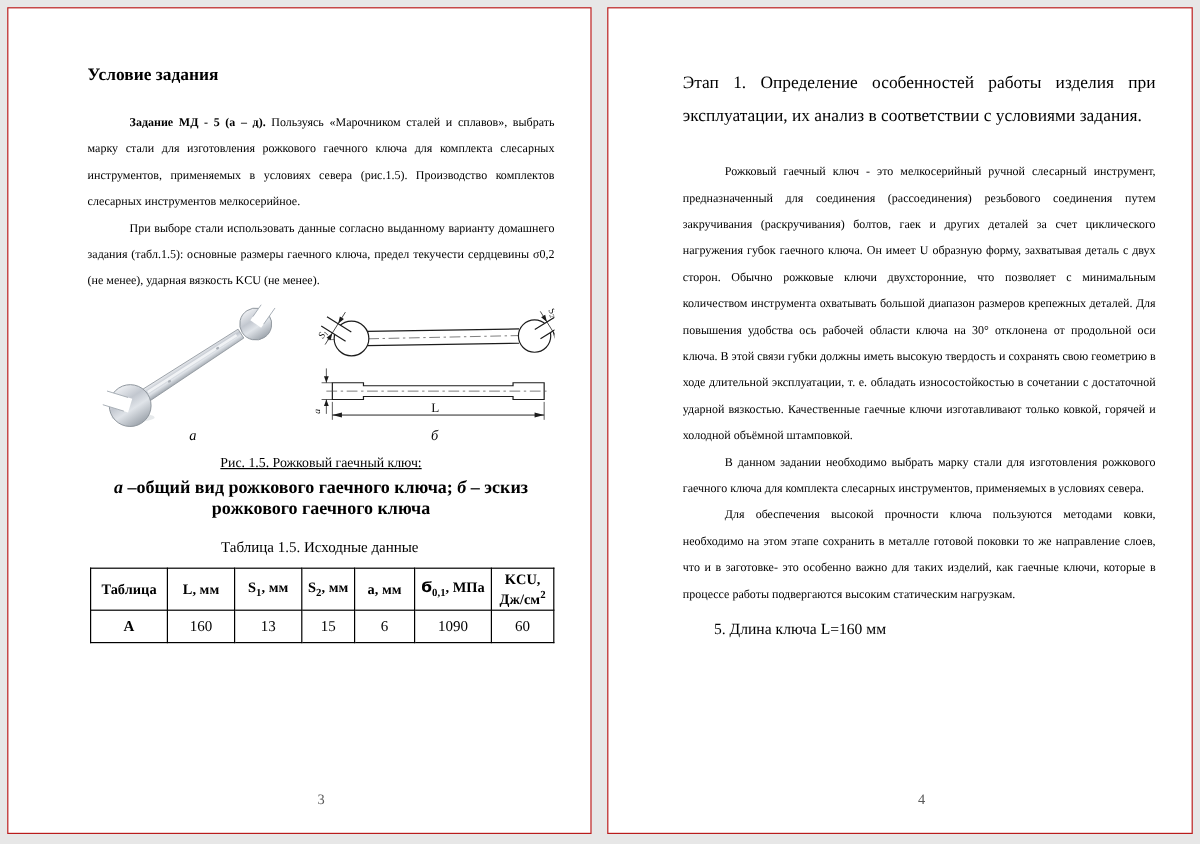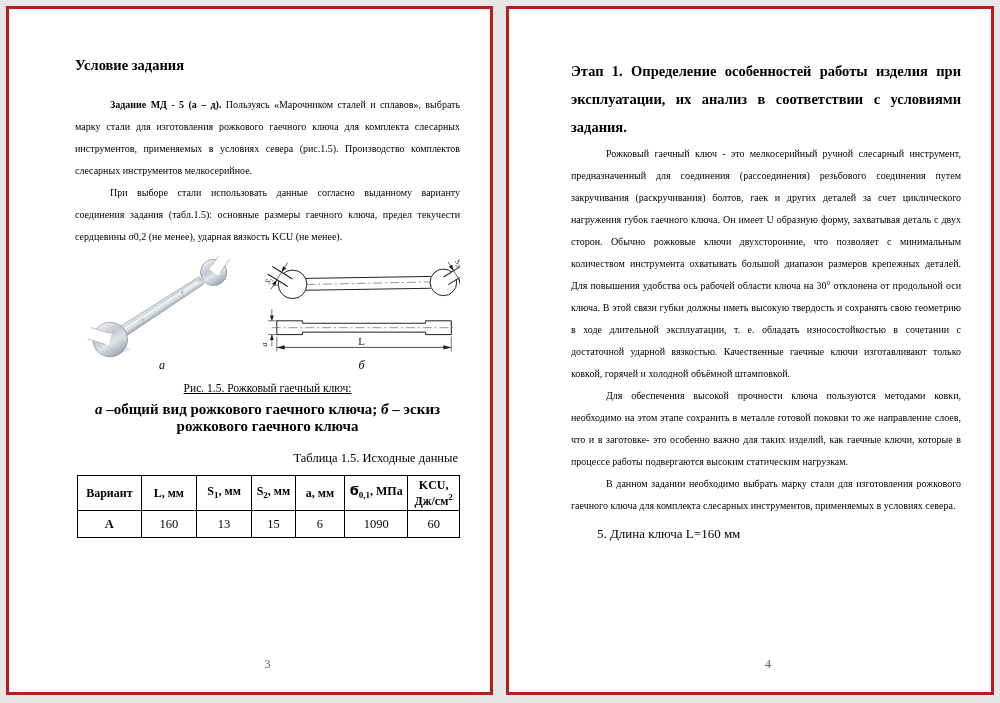--- a/index.html
+++ b/index.html
@@ -4,39 +4,39 @@
 <style>
   html,body{margin:0;padding:0;}
   body{
     width:1000px;height:703px;position:relative;overflow:hidden;
     background:#e7e7e7;
     font-family:"Liberation Serif","DejaVu Serif",serif;
     color:#000;
   }
   .page{
     position:absolute;top:6px;height:689px;background:#ffffff;
-    border:3px solid #b91c1c;box-sizing:border-box;
+    border:1px solid #b91c1c;box-sizing:border-box;
   }
   .page-left{left:6px;width:487px;}
   .page-right{left:506px;width:488px;}
   .content{position:absolute;top:48px;left:66px;right:30px;}
   .page-right .content{left:62px;}
   h1{font-size:14.5px;font-weight:bold;margin:0 0 20px 0;}
-  h2{font-size:14.5px;font-weight:bold;margin:0 0 2px 0;text-align:justify;line-height:28px;}
+  h2{font-size:14.5px;font-weight:normal;margin:0 0 22px 0;text-align:justify;line-height:28px;}
   p.body{margin:0;font-size:10px;line-height:22px;text-align:justify;text-indent:35px;}
   .b{font-weight:bold;}
   .i{font-style:italic;}
   .figure-row{display:flex;align-items:center;gap:26px;margin:8px 0 0 12px;}
   .fig-labels{display:flex;gap:26px;margin-left:12px;font-size:12px;}
   .fig-label{text-align:center;font-style:italic;}
   .fl-a{width:152px;}
   .fl-b{width:200px;}
   .caption{text-align:center;font-size:11.5px;margin-top:9px;text-decoration:underline;}
   .subcaption{text-align:center;font-size:15px;margin-top:7px;font-weight:bold;}
-  .table-title{text-align:right;font-size:12.5px;margin:16px 2px 9px 0;}
+  .table-title{text-align:center;font-size:12.5px;margin:16px 2px 9px 0;}
   table.data{border-collapse:collapse;margin-left:2px;table-layout:fixed;}
   table.data th,table.data td{border:1px solid #000;text-align:center;vertical-align:middle;padding:0 3px;}
   table.data th{font-size:12px;font-weight:bold;height:34px;line-height:1.2;}
   table.data td{font-size:12.5px;height:26px;}
   table.data td.variant{font-weight:bold;}
   table.data sub{font-size:9px;}
   table.data sup{font-size:9px;}
   .sigma{font-family:"DejaVu Serif","DejaVu Sans",serif;}
   .params{font-size:13px;line-height:27px;margin-top:3px;}
   .ptitle{text-indent:35px;}
@@ -54,21 +54,21 @@
 <body>
 
 <div>
 
   <div class="page page-left">
     <div class="content">
       <h1>Условие задания</h1>
 
       <p class="body"><span class="b">Задание МД - 5 (а – д).</span><span> Пользуясь «Марочником сталей и сплавов», выбрать марку стали для изготовления рожкового гаечного ключа для комплекта слесарных инструментов, применяемых в условиях севера (рис.1.5). Производство комплектов слесарных инструментов мелкосерийное.</span></p>
 
-      <p class="body">При выборе стали использовать данные согласно выданному варианту соединения задания (табл.1.5): основные размеры гаечного ключа, предел текучести сердцевины σ0,2 (не менее), ударная вязкость KCU (не менее).</p>
+      <p class="body">При выборе стали использовать данные согласно выданному варианту домашнего задания (табл.1.5): основные размеры гаечного ключа, предел текучести сердцевины σ0,2 (не менее), ударная вязкость KCU (не менее).</p>
 
 
       <div class="figure-row">
 
         <svg width="152" height="102" viewBox="0 0 152 102">
           <defs>
             <linearGradient id="met" x1="0" y1="0" x2="0" y2="1">
               <stop offset="0" stop-color="#eef0f3"></stop>
               <stop offset="0.35" stop-color="#c2c7cf"></stop>
               <stop offset="0.6" stop-color="#e0e4e9"></stop>
@@ -151,21 +151,21 @@
           <col style="width:64px">
             <col style="width:56px">
             <col style="width:56px">
           <col style="width:44px">
             <col style="width:50px">
             <col style="width:64px">
             <col style="width:52px">
         </colgroup>
         <thead>
           <tr>
-            <th><span>Вариант</span></th>
+            <th><span>Таблица</span></th>
             <th><span>L, мм</span></th>
             <th><span>S</span><sub>1</sub><span>, мм</span></th>
             <th><span>S</span><sub>2</sub><span>, мм</span></th>
             <th><span>а, мм</span></th>
             <th><span class="sigma">Ϭ</span><sub>0,1</sub><span>, МПа</span></th>
             <th><span>KCU,</span><br><span>Дж/см</span><sup>2</sup></th>
           </tr>
         </thead>
         <tbody>
           <tr>
@@ -181,22 +181,22 @@
       </table>
     </div>
     <div class="pagenum">3</div>
   </div>
 
   <div class="page page-right">
     <div class="content">
       <h2>Этап 1. Определение особенностей работы изделия при эксплуатации, их анализ в соответствии с условиями задания.</h2>
 
       <p class="body">Рожковый гаечный ключ - это мелкосерийный ручной слесарный инструмент, предназначенный для соединения (рассоединения) резьбового соединения путем закручивания (раскручивания) болтов, гаек и других деталей за счет циклического нагружения губок гаечного ключа. Он имеет U образную форму, захватывая деталь с двух сторон. Обычно рожковые ключи двухсторонние, что позволяет с минимальным количеством инструмента охватывать большой диапазон размеров крепежных деталей. Для повышения удобства ось рабочей области ключа на 30° отклонена от продольной оси ключа. В этой связи губки должны иметь высокую твердость и сохранять свою геометрию в ходе длительной эксплуатации, т. е. обладать износостойкостью в сочетании с достаточной ударной вязкостью. Качественные гаечные ключи изготавливают только ковкой, горячей и холодной объёмной штамповкой.</p>
+      <p class="body">В данном задании необходимо выбрать марку стали для изготовления рожкового гаечного ключа для комплекта слесарных инструментов, применяемых в условиях севера.</p>
       <p class="body">Для обеспечения высокой прочности ключа пользуются методами ковки, необходимо на этом этапе сохранить в металле готовой поковки то же направление слоев, что и в заготовке- это особенно важно для таких изделий, как гаечные ключи, которые в процессе работы подвергаются высоким статическим нагрузкам.</p>
-      <p class="body">В данном задании необходимо выбрать марку стали для изготовления рожкового гаечного ключа для комплекта слесарных инструментов, применяемых в условиях севера.</p>
 
       <div class="params">
         <div class="pitem"><span>5. Длина ключа L=160 мм</span></div>
 
       </div>
     </div>
     <div class="pagenum">4</div>
   </div>
 
 </div>

